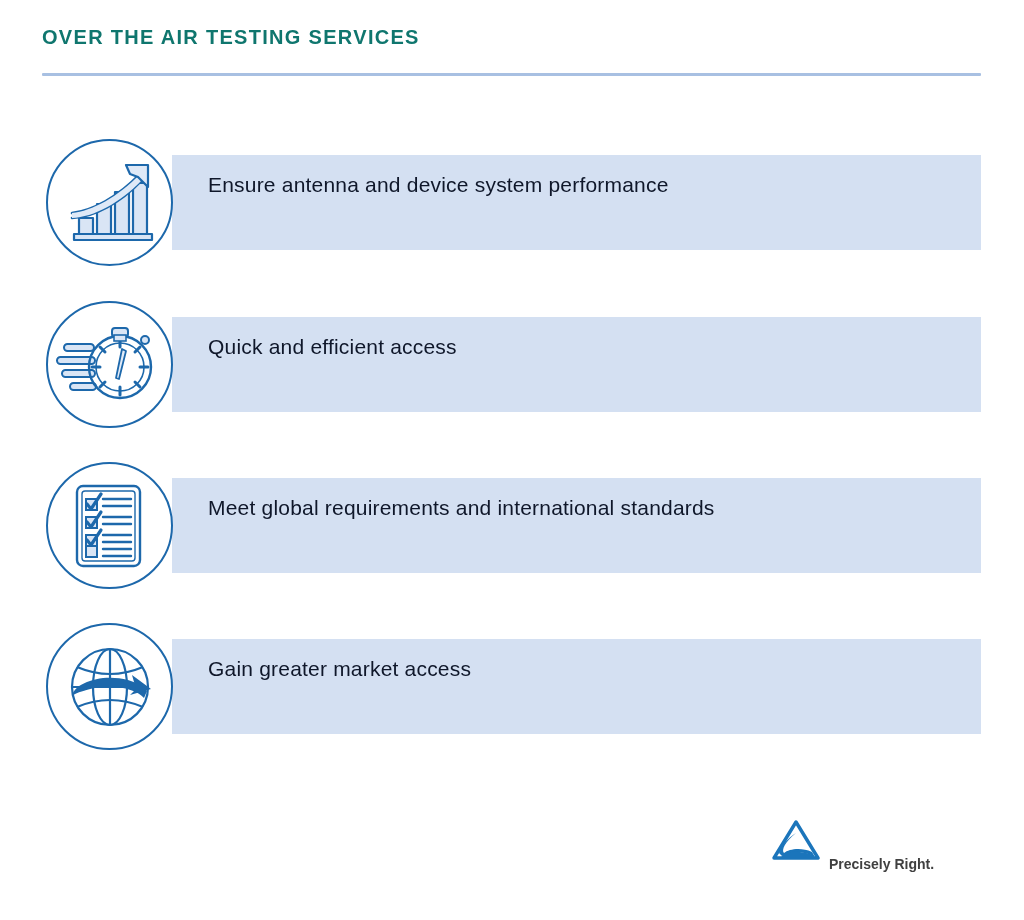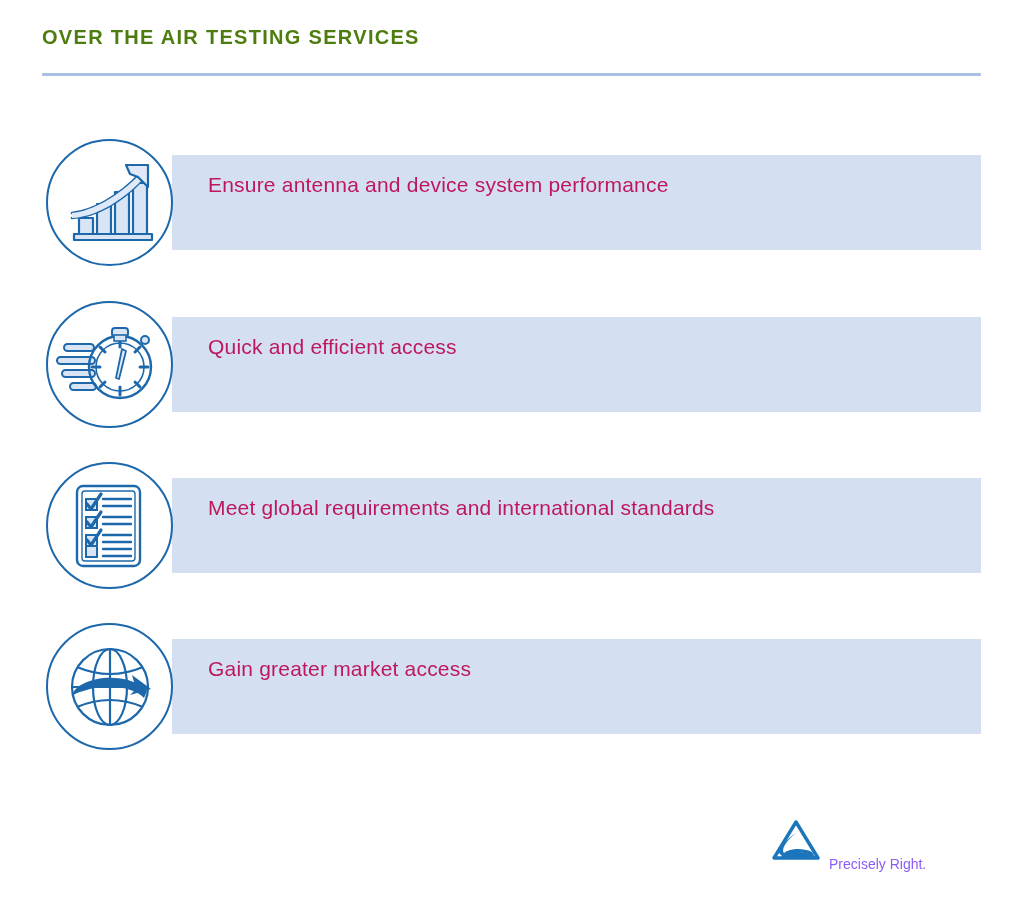--- a/index.html
+++ b/index.html
@@ -22,21 +22,21 @@
   }
 
   
   .title {
     position: absolute;
     left: 42px;
     top: 26px;
     font-size: 20px;
     font-weight: bold;
     letter-spacing: 1.3px;
-    color: #4d7c0f;
+    color: #0f766e;
     white-space: nowrap;
     font-family: "Liberation Sans", sans-serif;
   }
 
   .title-rule {
     position: absolute;
     left: 42px;
     top: 73px;
     width: 939px;
     height: 3px;
@@ -66,21 +66,21 @@
   }
 
   .bar-label {
     position: absolute;
     left: 166px;
     top: 0;
     height: 95px;
     display: flex;
     align-items: center;
     font-size: 21px;
-    color: #be185d;
+    color: #0f172a;
     letter-spacing: 0.2px;
     white-space: nowrap;
     font-family: "Liberation Sans", sans-serif;
   }
 
   .icon-circle {
     position: absolute;
     left: 4px;
     top: 2px;
     width: 127px;
@@ -125,22 +125,22 @@
   }
   .logo-wordmark .reg {
     font-size: 12px;
     vertical-align: super;
   }
   .logo-tagline {
     position: absolute;
     left: 57px;
     top: 38px;
     font-size: 14px;
-    font-weight: normal;
-    color: #8b5cf6;
+    font-weight: bold;
+    color: #404040;
     white-space: nowrap;
     font-family: "Liberation Sans", sans-serif;
   }
 </style>
 </head>
 <body>
 
 <div class="page">
 
   <div class="title">OVER THE AIR TESTING SERVICES</div>

